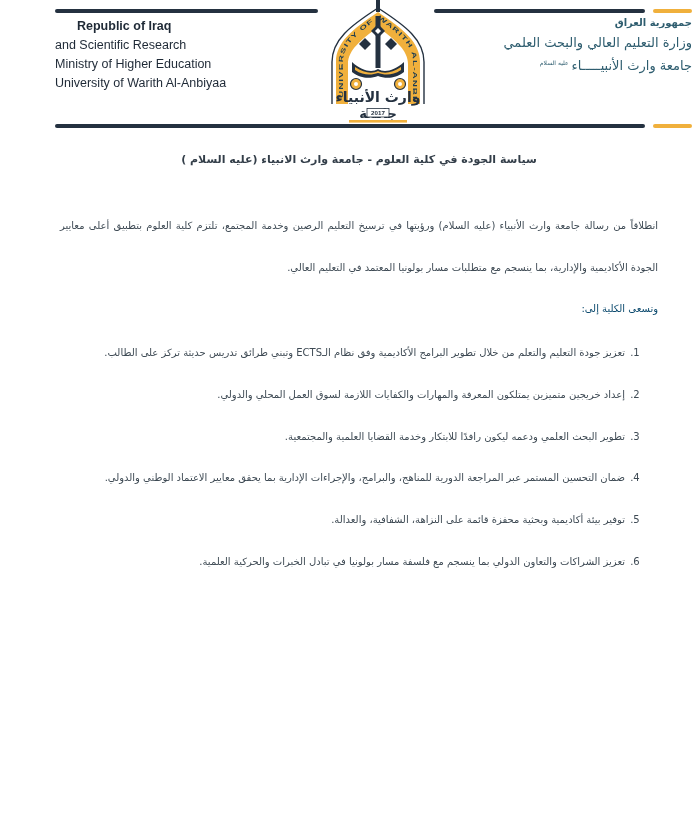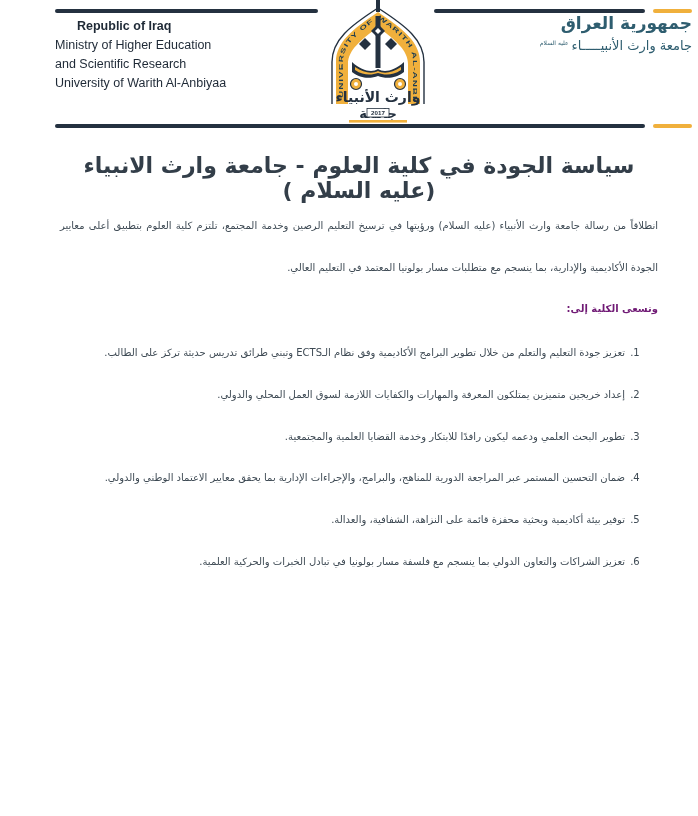--- a/index.html
+++ b/index.html
@@ -23,65 +23,66 @@
     font-family:"Liberation Sans", sans-serif;
     font-size:12.5px; line-height:19px; color:#1E2936;
   }
   .en-block .b { font-weight:bold;padding-left:22px; }
 
   .ar-block {
     position:absolute; right:6px; top:13px; width:240px;
     direction:rtl; text-align:right;
     font-size:13px; line-height:20px; color:#2E5D6F;
   }
-  .ar-block .b { font-weight:bold; font-size:17px; }
+  .ar-block .b { font-weight:bold; font-size:10px; }
   .honorific { font-size:6px; color:#2E5D6F; vertical-align:super; margin-right:3px; }
 
   .logo { position:absolute; left:316px; top:0px; width:124px; height:124px; }
 
   
   .doc-title {
     position:absolute; left:60px; top:153px; width:598px;
     direction:rtl; text-align:center;
-    font-size:22px; font-weight:bold; color:#333E49;
+    font-size:11px; font-weight:bold; color:#333E49;
   }
   .doc-body {
     position:absolute; left:60px; top:205px; width:598px;
     direction:rtl; color:#3E4A54;
     font-size:10px; line-height:41.7px;
   }
   .doc-body p.intro { text-align:justify; }
-  .doc-body p.list-heading { font-weight:bold; color:#701a75; }
+  .doc-body p.list-heading { font-weight:normal; color:#0c4a6e; }
   .doc-body ol {
     list-style:decimal; list-style-position:outside;
     padding:0; margin:2px; padding-right:29px;
   }
   .doc-body ol li { text-align:justify; padding-right:2px; }
   .doc-body ol li::marker { color:#3E4A54; }
 </style>
 </head>
 <body>
 
 <div class="page">
 
   <div class="rule rule-top-left"></div>
   <div class="rule rule-top-right"></div>
   <div class="rule gold rule-top-gold"></div>
   <div class="rule rule-bot"></div>
   <div class="rule gold rule-bot-gold"></div>
 
   <div class="en-block">
     <div class="b">Republic of Iraq</div>
+    <div>and Scientific Research</div>
     <div>Ministry of Higher Education</div>
-    <div>and Scientific Research</div>
     <div>University of Warith Al-Anbiyaa</div>
   </div>
 
   <div class="ar-block" dir="rtl">
     <div class="b">جمهورية العراق</div>
+    <div>وزارة التعليم العالي والبحث العلمي</div>
     <div><span>جامعة وارث الأنبيـــــاء</span><span class="honorific">عليه السلام</span></div>
   </div>
 
   <div class="logo">
     <svg viewBox="0 0 124 124" width="124" height="124">
       <defs>
         <path id="ringPath" d="M27,102 L27,62 C27,45 42,33 62,19 C82,33 97,45 97,62 L97,102" fill="none"></path>
       </defs>
 
       <rect x="60" y="0" width="4" height="12" fill="#243140"></rect>

